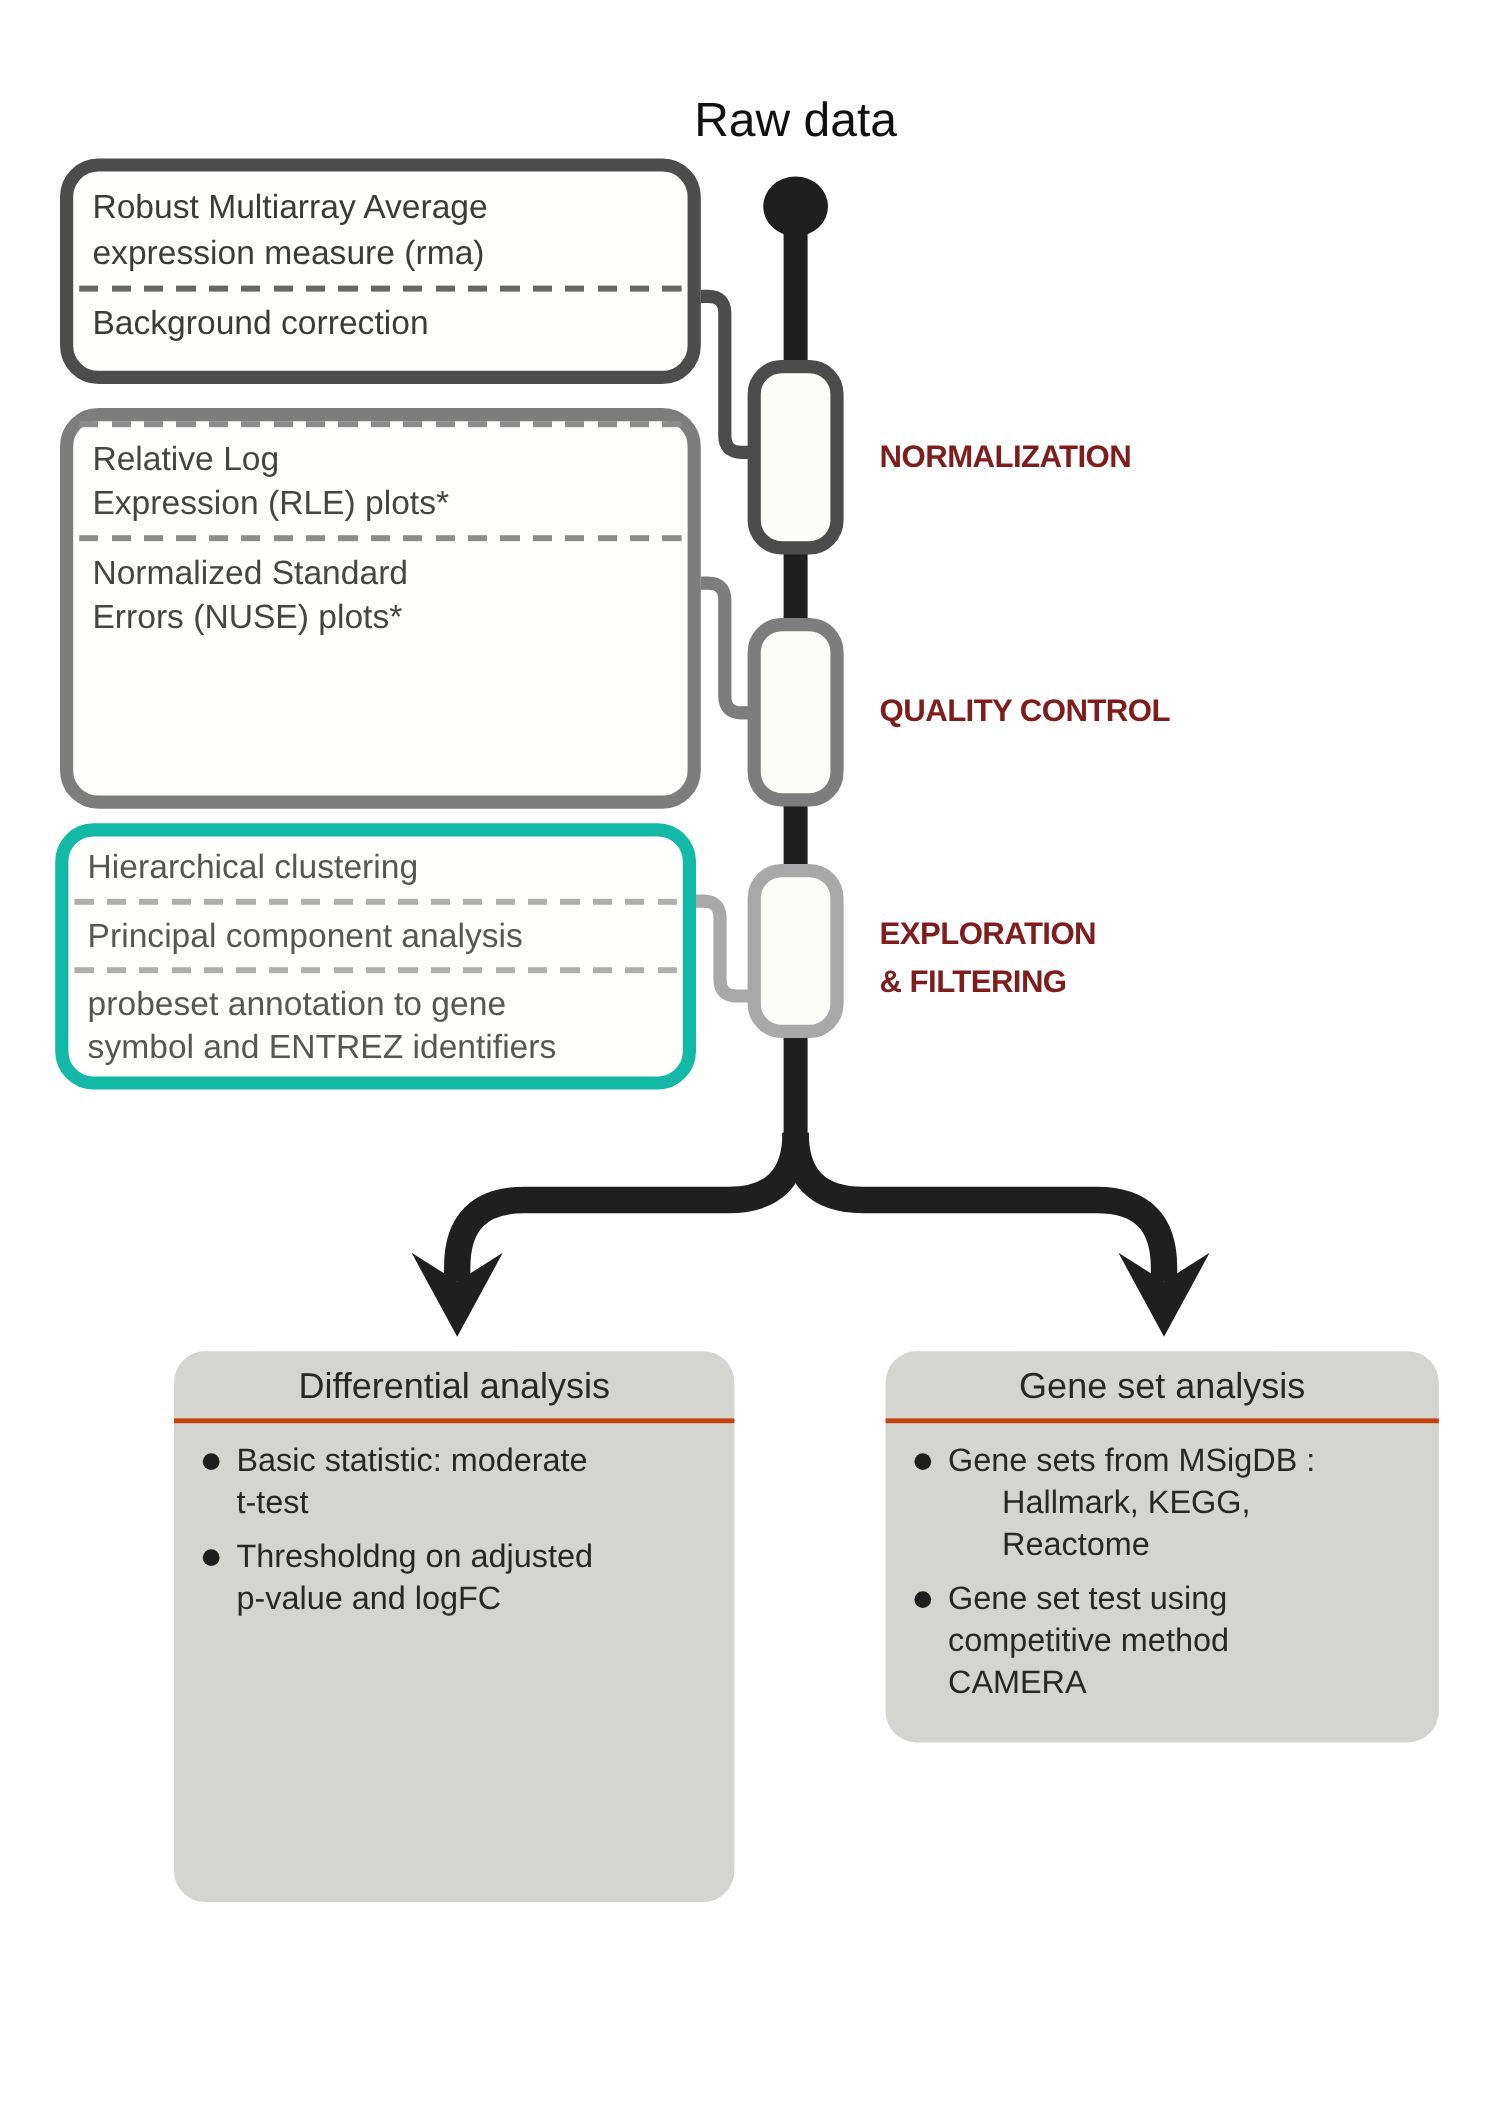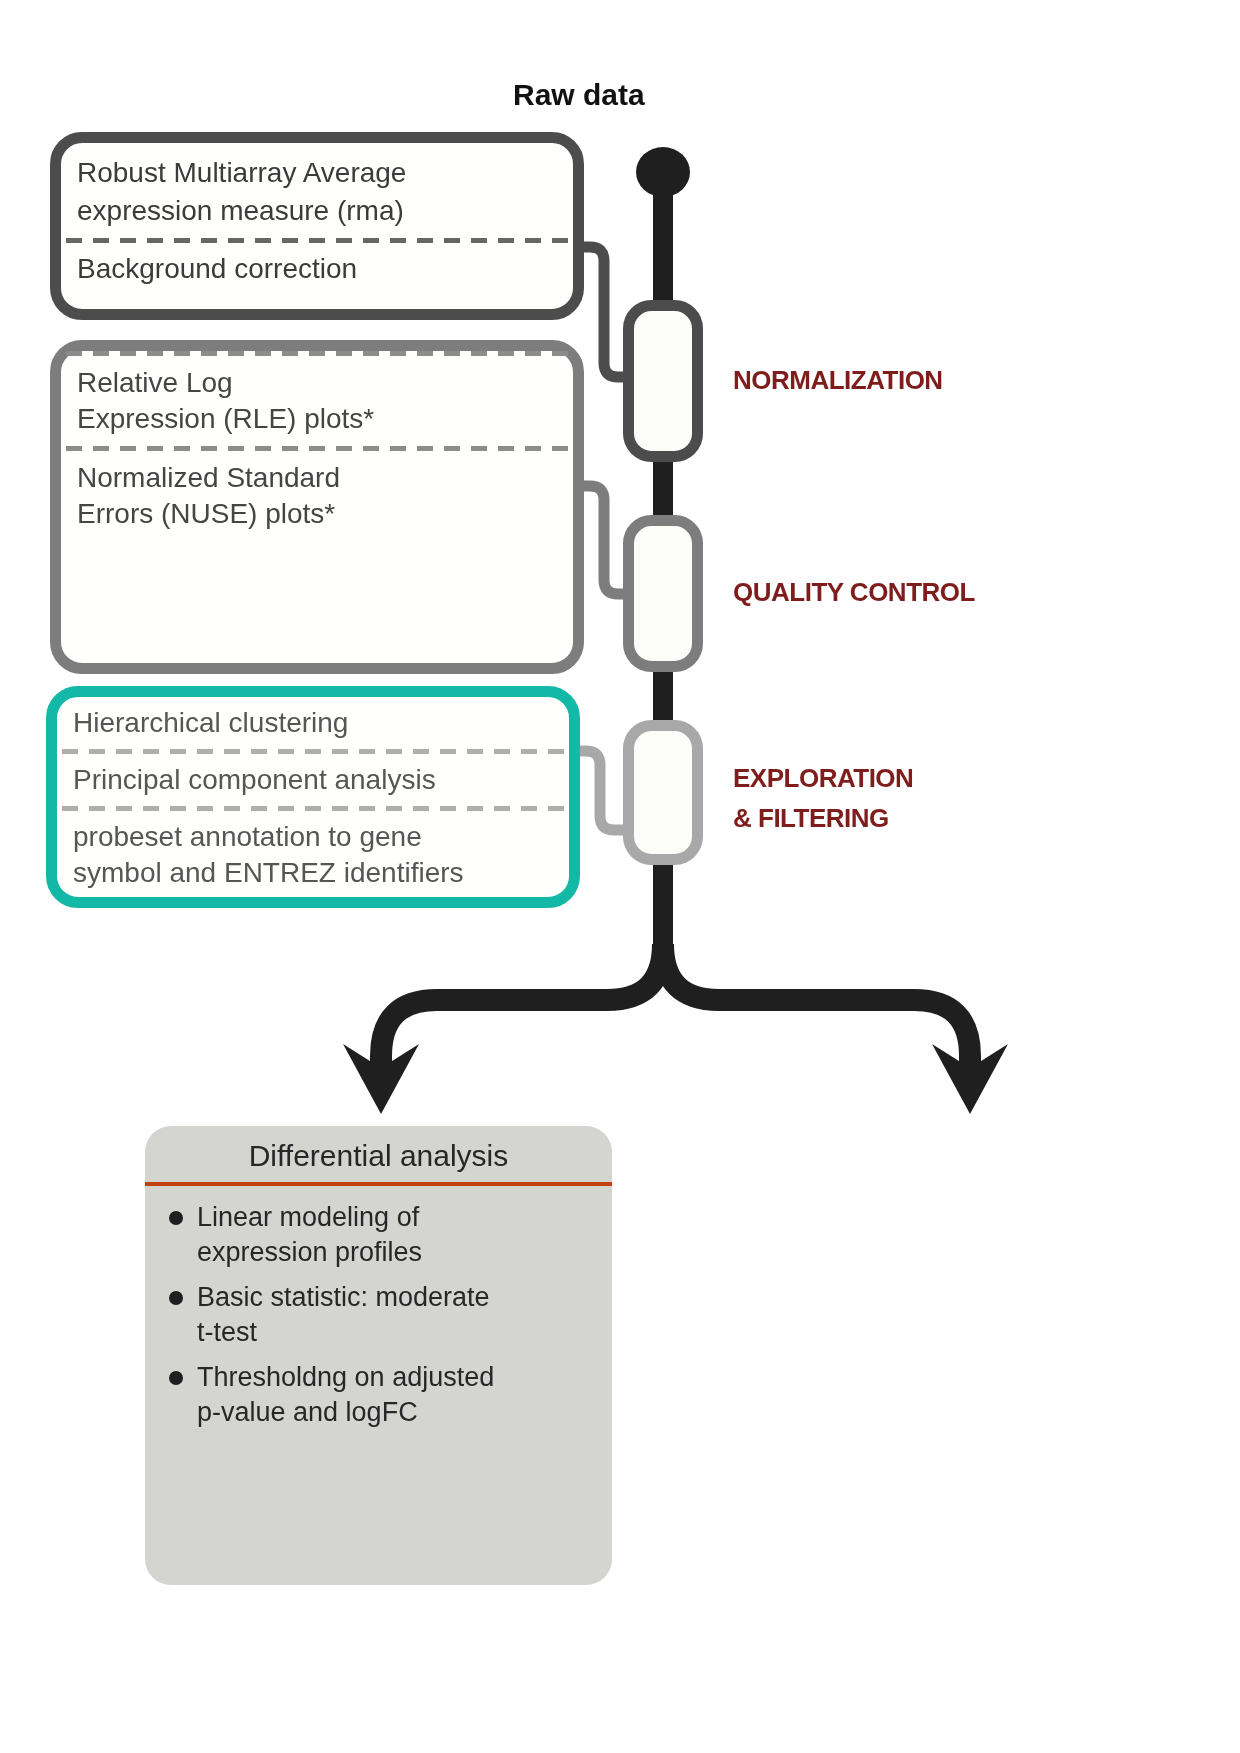--- a/index.html
+++ b/index.html
@@ -16,22 +16,22 @@
   .sect{white-space:pre-wrap;font-size:28px;line-height:36px;padding:8px 16px;}
   #pbox-0 .sect{color:#3b3b3b;}
   #pbox-0 .sect:first-child{padding-top:11px;line-height:38px;}
   #pbox-1 .sect{color:#454545;padding-top:9px;padding-bottom:9px;}
   #pbox-1 .sect:first-child{padding-top:13px;}
   #pbox-2 .sect{color:#565656;}
   .divider{height:5px;margin:0 5px;background:repeating-linear-gradient(90deg,#666 0 16px,transparent 16px 27px);}
   #pbox-1 .divider{background:repeating-linear-gradient(90deg,#8c8c8c 0 16px,transparent 16px 27px);}
   #pbox-2 .divider{background:repeating-linear-gradient(90deg,#aeaeae 0 16px,transparent 16px 27px);}
   
-  #raw-data{position:absolute;left:513px;top:78px;width:300px;text-align:left;
-    font-size:30px;font-weight:bold;color:#111;z-index:2;}
+  #raw-data{position:absolute;left:513px;top:78px;width:300px;text-align:center;
+    font-size:40px;font-weight:normal;color:#111;z-index:2;}
   
   .stage-label{position:absolute;left:733px;font-size:26px;font-weight:bold;color:#7f1d1d;
     letter-spacing:-0.5px;line-height:40px;white-space:pre-wrap;z-index:2;}
   #stage-0{top:360px;}
   #stage-1{top:572px;}
   #stage-2{top:758px;}
   
   .obox{position:absolute;background:#d4d4d1;border-radius:26px;z-index:2;box-sizing:border-box;color:#272727;}
   #obox-0{left:145px;top:1126px;width:467px;height:459px;}
   #obox-1{left:738px;top:1126px;width:461px;height:326px;}
@@ -95,23 +95,32 @@
   </div>
 
   <div class="stage-label" id="stage-0">NORMALIZATION</div>
   <div class="stage-label" id="stage-1">QUALITY CONTROL</div>
   <div class="stage-label" id="stage-2">EXPLORATION
 &amp; FILTERING</div>
 
   <div class="obox" id="obox-0">
     <div class="obox-title">Differential analysis</div>
     <div class="obox-body">
-      <div class="bullet">Linear modeling of
-expression profiles</div>
       <div class="bullet">Basic statistic: moderate
 t-test</div>
       <div class="bullet">Thresholdng on adjusted
 p-value and logFC</div>
     </div>
   </div>
 
+  <div class="obox" id="obox-1">
+    <div class="obox-title">Gene set analysis</div>
+    <div class="obox-body">
+      <div class="bullet">Gene sets from MSigDB :
+      Hallmark, KEGG,
+      Reactome</div>
+      <div class="bullet">Gene set test using
+competitive method
+CAMERA</div>
+    </div>
+  </div>
 
 </div>
 
 </body></html>

